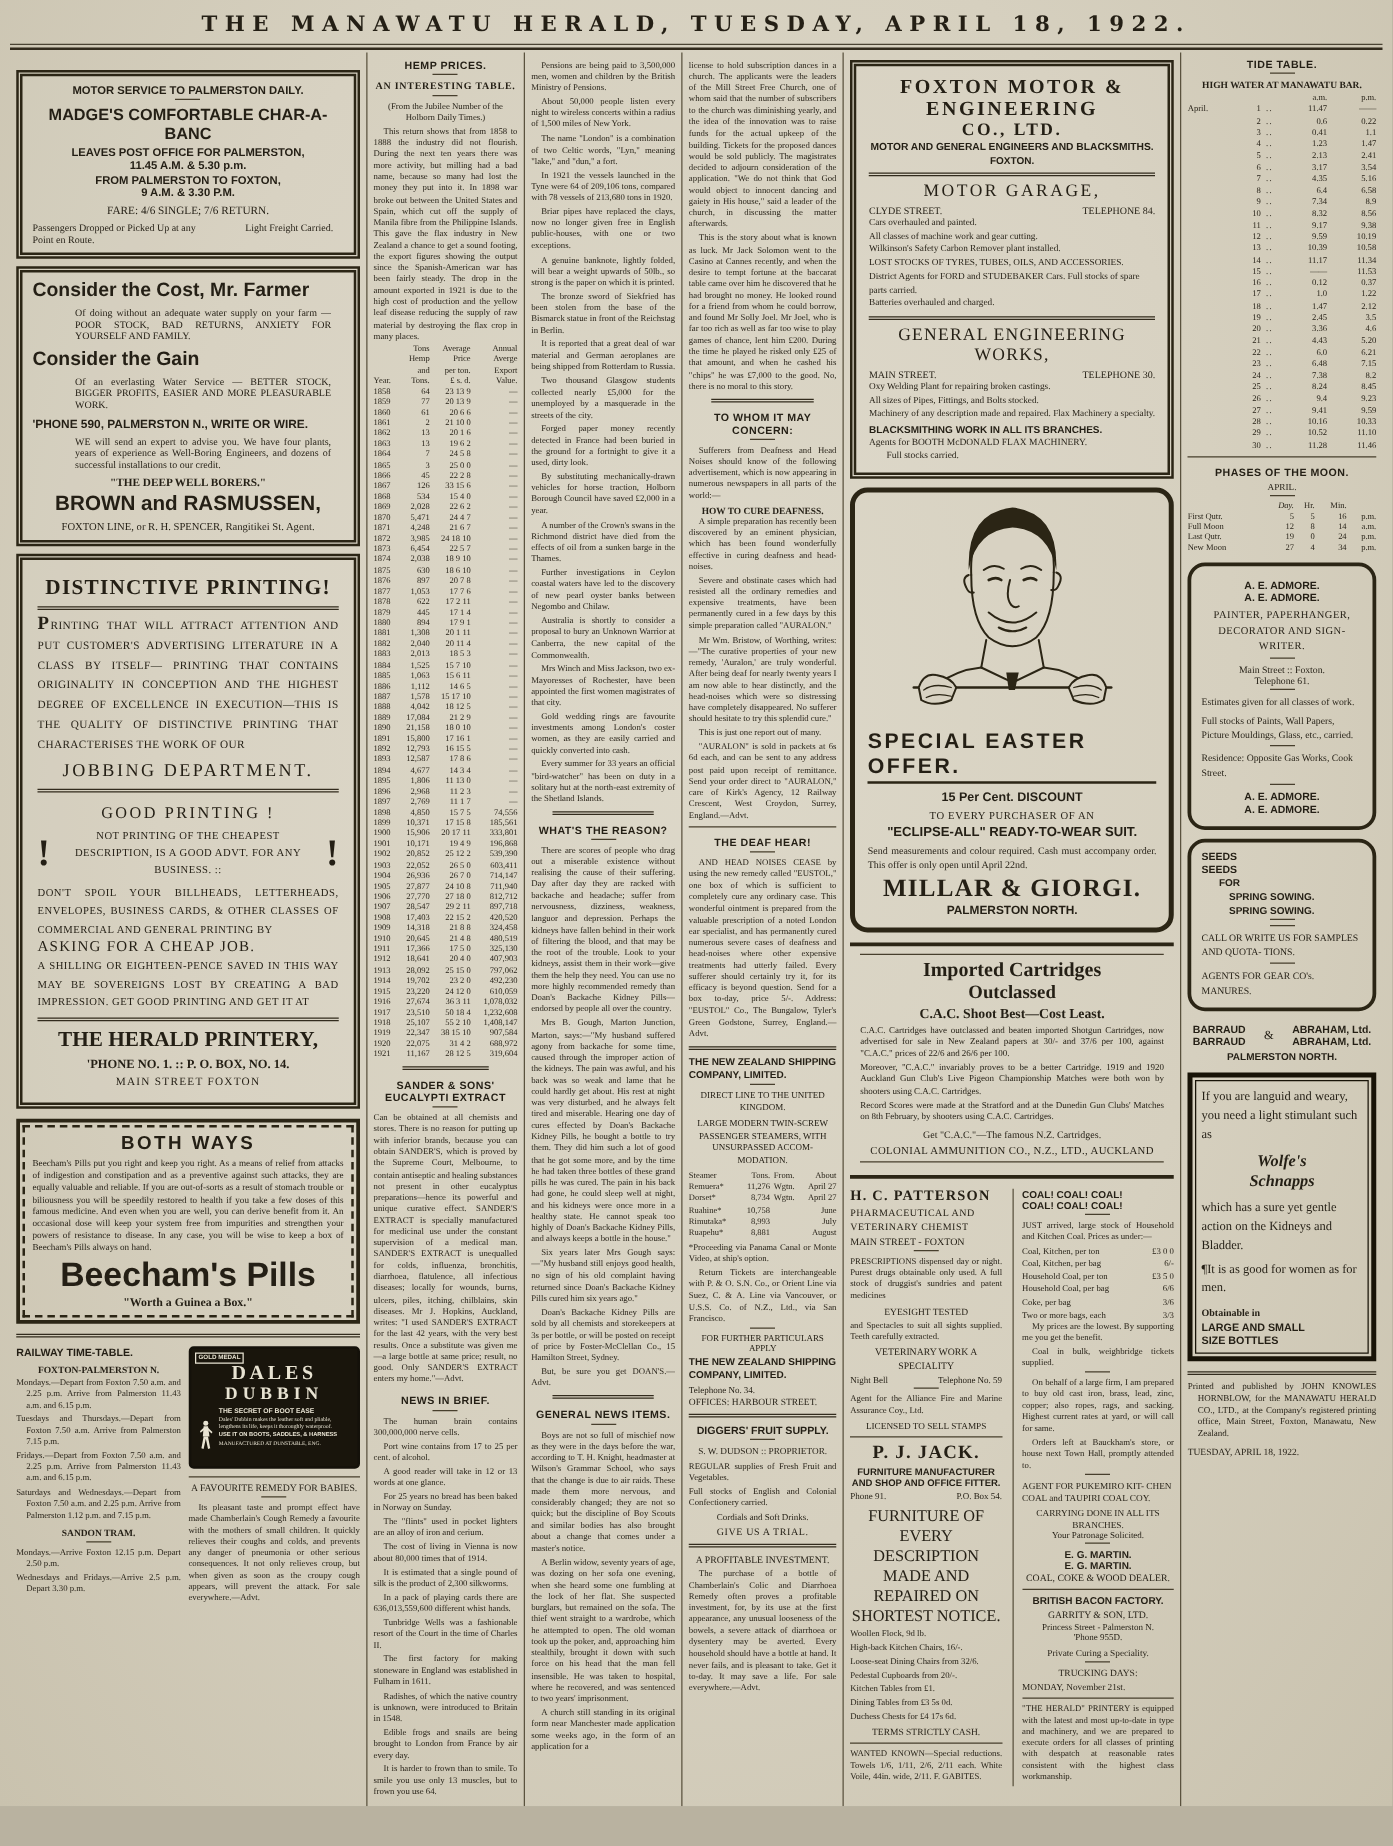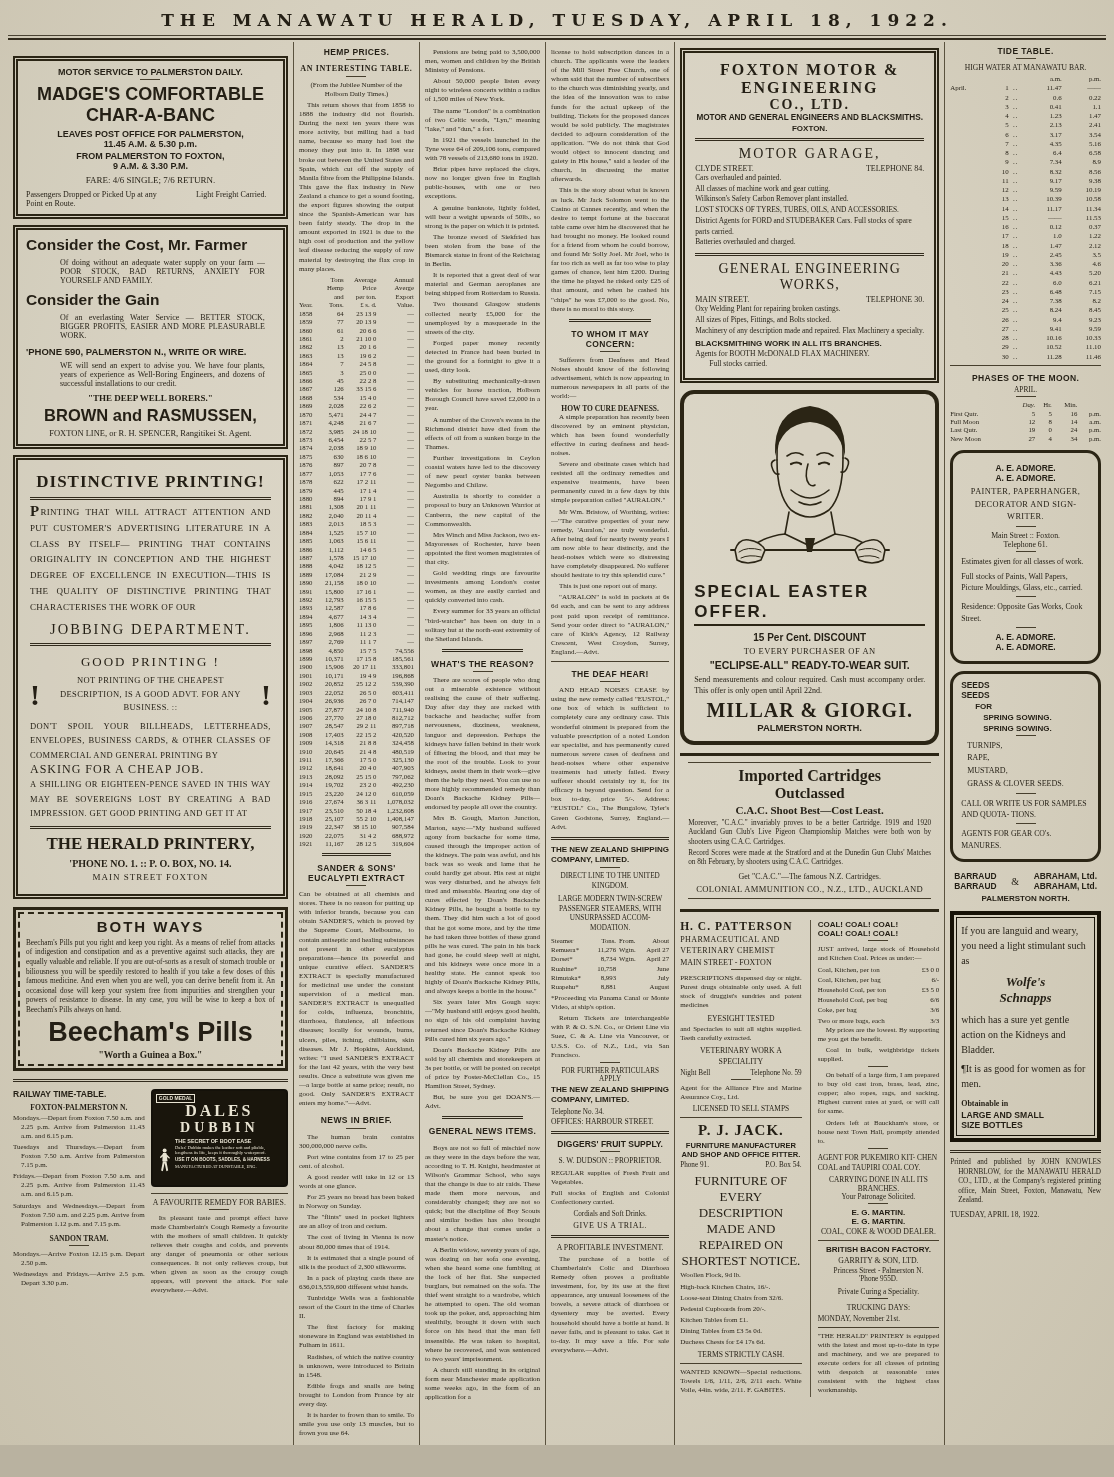--- a/index.html
+++ b/index.html
@@ -57,21 +57,21 @@
   <div class="masthead">THE  MANAWATU  HERALD,  TUESDAY,  APRIL  18,  1922.</div>
   <div class="mastrule"></div>
 
   <div class="content">
 
     <div class="col col-ads">
 
       <div class="box" style="margin-top:12px;">
         <div class="gothic c" style="font-size:9px;">MOTOR SERVICE TO PALMERSTON DAILY.</div>
         <div class="d"></div>
-        <div class="gothic c" style="font-size:18px;">MADGE'S COMFORTABLE CHAR-A-BANC</div>
+        <div class="gothic c" style="font-size:13px;">MADGE'S COMFORTABLE CHAR-A-BANC</div>
         <div class="gothic c" style="font-size:9px;margin-top:3px;">LEAVES POST OFFICE FOR PALMERSTON,</div>
         <div class="gothic c" style="font-size:9px;">11.45 A.M. &amp; 5.30 p.m.</div>
         <div class="gothic c" style="font-size:9px;margin-top:2px;">FROM PALMERSTON TO FOXTON,</div>
         <div class="gothic c" style="font-size:9px;">9 A.M. &amp; 3.30 P.M.</div>
         <div class="serif c" style="font-size:9px;margin-top:4px;">FARE: 4/6 SINGLE; 7/6 RETURN.</div>
         <div style="display:flex;justify-content:space-between;margin-top:5px;gap:8px;">
           <div class="serif" style="font-size:8px;width:60%;">Passengers Dropped or Picked Up at any Point en Route.</div>
           <div class="serif c" style="font-size:8px;width:35%;">Light Freight Carried.</div>
         </div>
       </div>
@@ -892,20 +892,21 @@
         <div class="gothic c" style="font-size:9.5px;">PALMERSTON NORTH.</div>
       </div>
 
       <div style="border-top:3px solid #2b2515;border-bottom:3px solid #2b2515;padding:6px 8px;margin:8px 0;">
         <div class="hr" style="margin-top:0;"></div>
         <div class="serif c" style="font-size:16px;font-weight:bold;">Imported  Cartridges</div>
         <div class="serif c" style="font-size:15px;font-weight:bold;">Outclassed</div>
         <div class="serif c" style="font-size:11px;font-weight:bold;margin-top:2px;">C.A.C.  Shoot  Best—Cost  Least.</div>
         <div style="margin-top:3px;">
 
+        <div class="p p0" style="font-size:7.2px;">C.A.C. Cartridges have outclassed and beaten imported Shotgun Cartridges, now advertised for sale in New Zealand papers at 30/- and 37/6 per 100, against "C.A.C." prices of 22/6 and 26/6 per 100.</div>
             <div class="p p0" style="font-size:7.2px;">Moreover, "C.A.C." invariably proves to be a better Cartridge.  1919 and 1920 Auckland Gun Club's Live Pigeon Championship Matches were both won by shooters using C.A.C. Cartridges.</div>
             <div class="p p0" style="font-size:7.2px;">Record Scores were made at the Stratford and at the Dunedin Gun Clubs' Matches on 8th February, by shooters using C.A.C. Cartridges.</div>
           </div>
         <div class="serif c" style="font-size:8px;margin-top:4px;">Get "C.A.C."—The famous N.Z. Cartridges.</div>
         <div class="serif c" style="font-size:8.6px;margin-top:3px;letter-spacing:.3px;">COLONIAL AMMUNITION CO., N.Z., LTD., AUCKLAND</div>
         <div class="hr"></div>
       </div>
 
       <div style="display:flex;gap:8px;">
         <div style="width:50%;">
@@ -1009,21 +1010,21 @@
           <div class="serif" style="font-size:7.4px;margin-top:2px;">MONDAY, November 21st.</div>
           <div class="hr"></div>
           <div class="p p0">"THE HERALD" PRINTERY is equipped with the latest and most up-to-date in type and machinery, and we are prepared to execute orders for all classes of printing with despatch at reasonable rates consistent with the highest class workmanship.</div>
         </div>
       </div>
     </div>
 
     <div class="col col-right">
       <div class="arth" style="margin-top:2px;">TIDE TABLE.</div>
       <div class="d"></div>
-      <div class="serif c" style="font-size:7.6px;font-weight:normal;line-height:1.3;">HIGH  WATER  AT  MANAWATU BAR.</div>
+      <div class="serif c" style="font-size:7.6px;font-weight:bold;line-height:1.3;">HIGH  WATER  AT  MANAWATU BAR.</div>
       <table class="tide" style="margin-top:2px;">
         <thead>
           <tr>
             <th></th>
               <th></th>
               <th></th>
             <th class="num" style="font-weight:normal;">a.m.</th>
             <th class="num" style="font-weight:normal;">p.m.</th>
           </tr>
         </thead>
@@ -1337,27 +1338,20 @@
         <div class="gothic c" style="font-size:8.4px;margin-bottom:3px;">A.   E.   ADMORE.</div>
       </div>
 
       <div class="rbox">
         <div class="gothic" style="font-size:8.4px;">SEEDS</div>
         <div class="gothic" style="font-size:8.4px;">SEEDS</div>
         <div class="gothic" style="font-size:8px;margin:2px 0 0 14px;">FOR</div>
         <div class="gothic" style="font-size:8px;margin:2px 0 0 22px;">SPRING SOWING.</div>
         <div class="gothic" style="font-size:8px;margin:2px 0 0 22px;">SPRING SOWING.</div>
         <div class="d"></div>
-        <div>
-
-        <div class="serif" style="font-size:8px;line-height:1.6;margin-left:6px;">TURNIPS,</div>
-            <div class="serif" style="font-size:8px;line-height:1.6;margin-left:6px;">RAPE,</div>
-            <div class="serif" style="font-size:8px;line-height:1.6;margin-left:6px;">MUSTARD,</div>
-            <div class="serif" style="font-size:8px;line-height:1.6;margin-left:6px;">GRASS &amp; CLOVER SEEDS.</div>
-          </div>
         <div class="d"></div>
         <div class="serif" style="font-size:7.8px;line-height:1.5;">CALL OR WRITE US FOR SAMPLES AND QUOTA- TIONS.</div>
         <div class="d"></div>
         <div class="serif" style="font-size:7.8px;line-height:1.5;margin-bottom:2px;">AGENTS FOR GEAR CO's. MANURES.</div>
       </div>
 
       <div style="padding:2px 4px;">
         <div style="display:flex;justify-content:space-between;align-items:center;">
           <div>
             <div class="gothic" style="font-size:8.4px;">BARRAUD</div>

